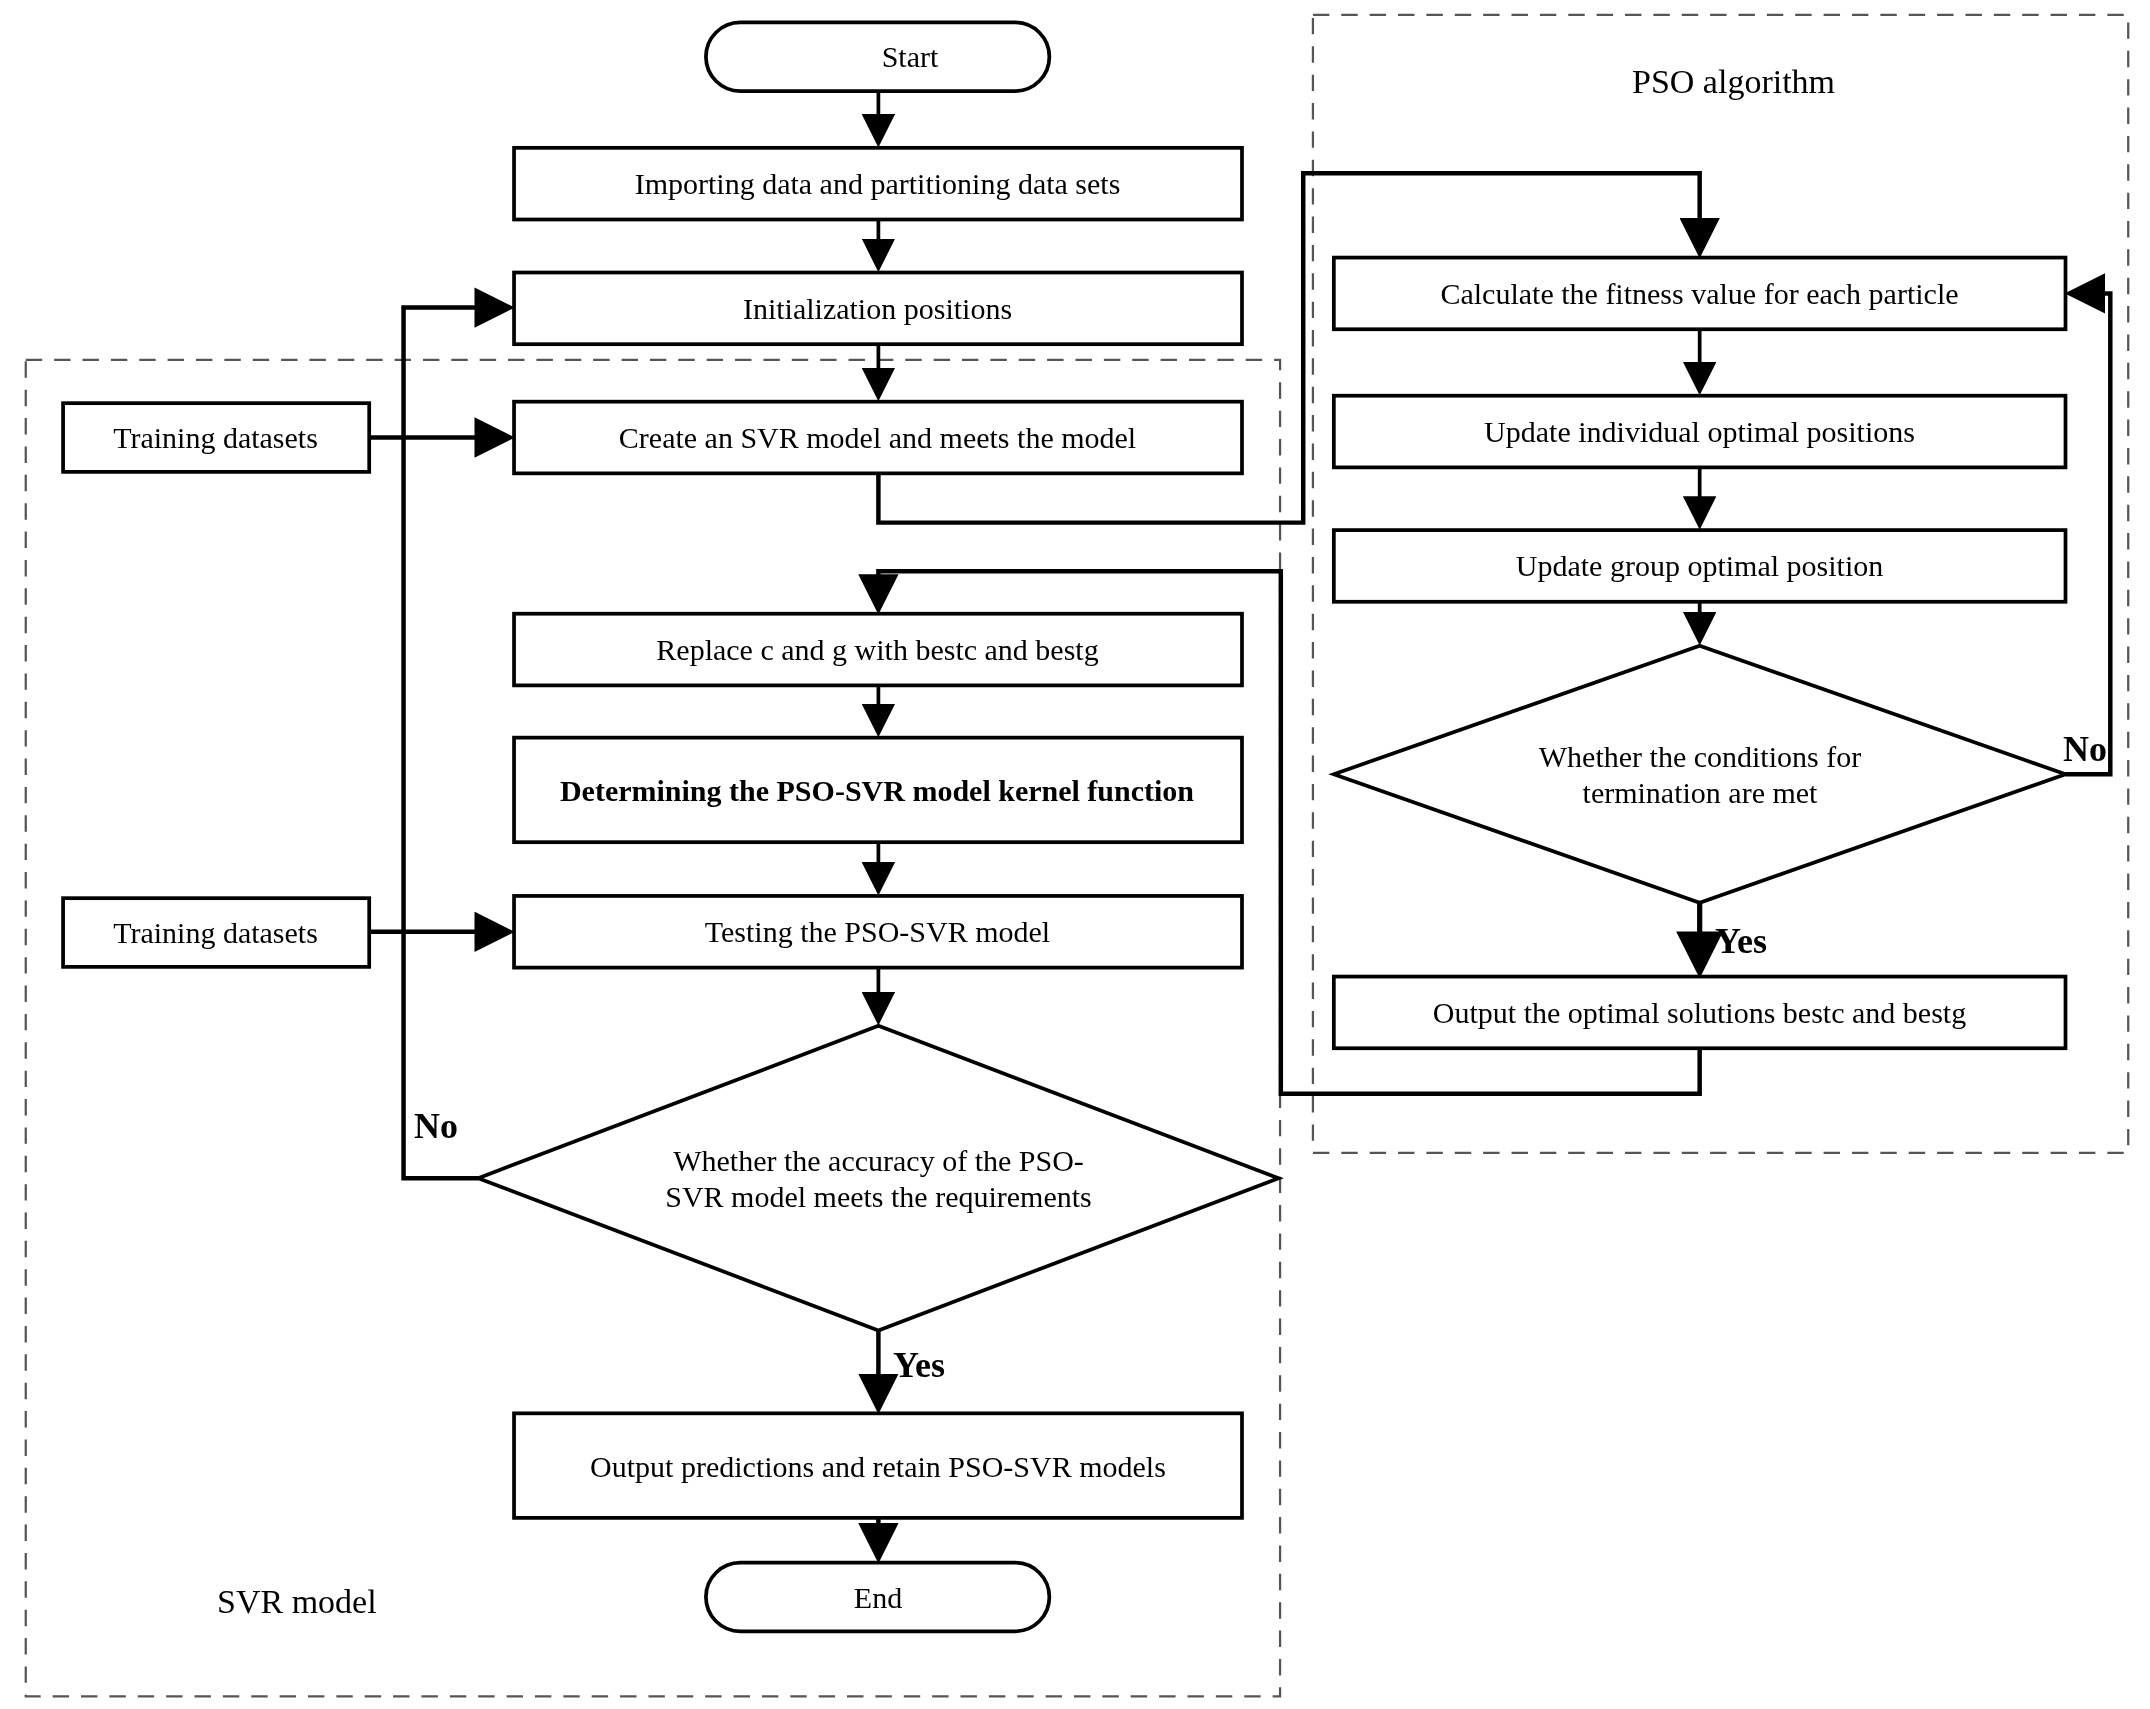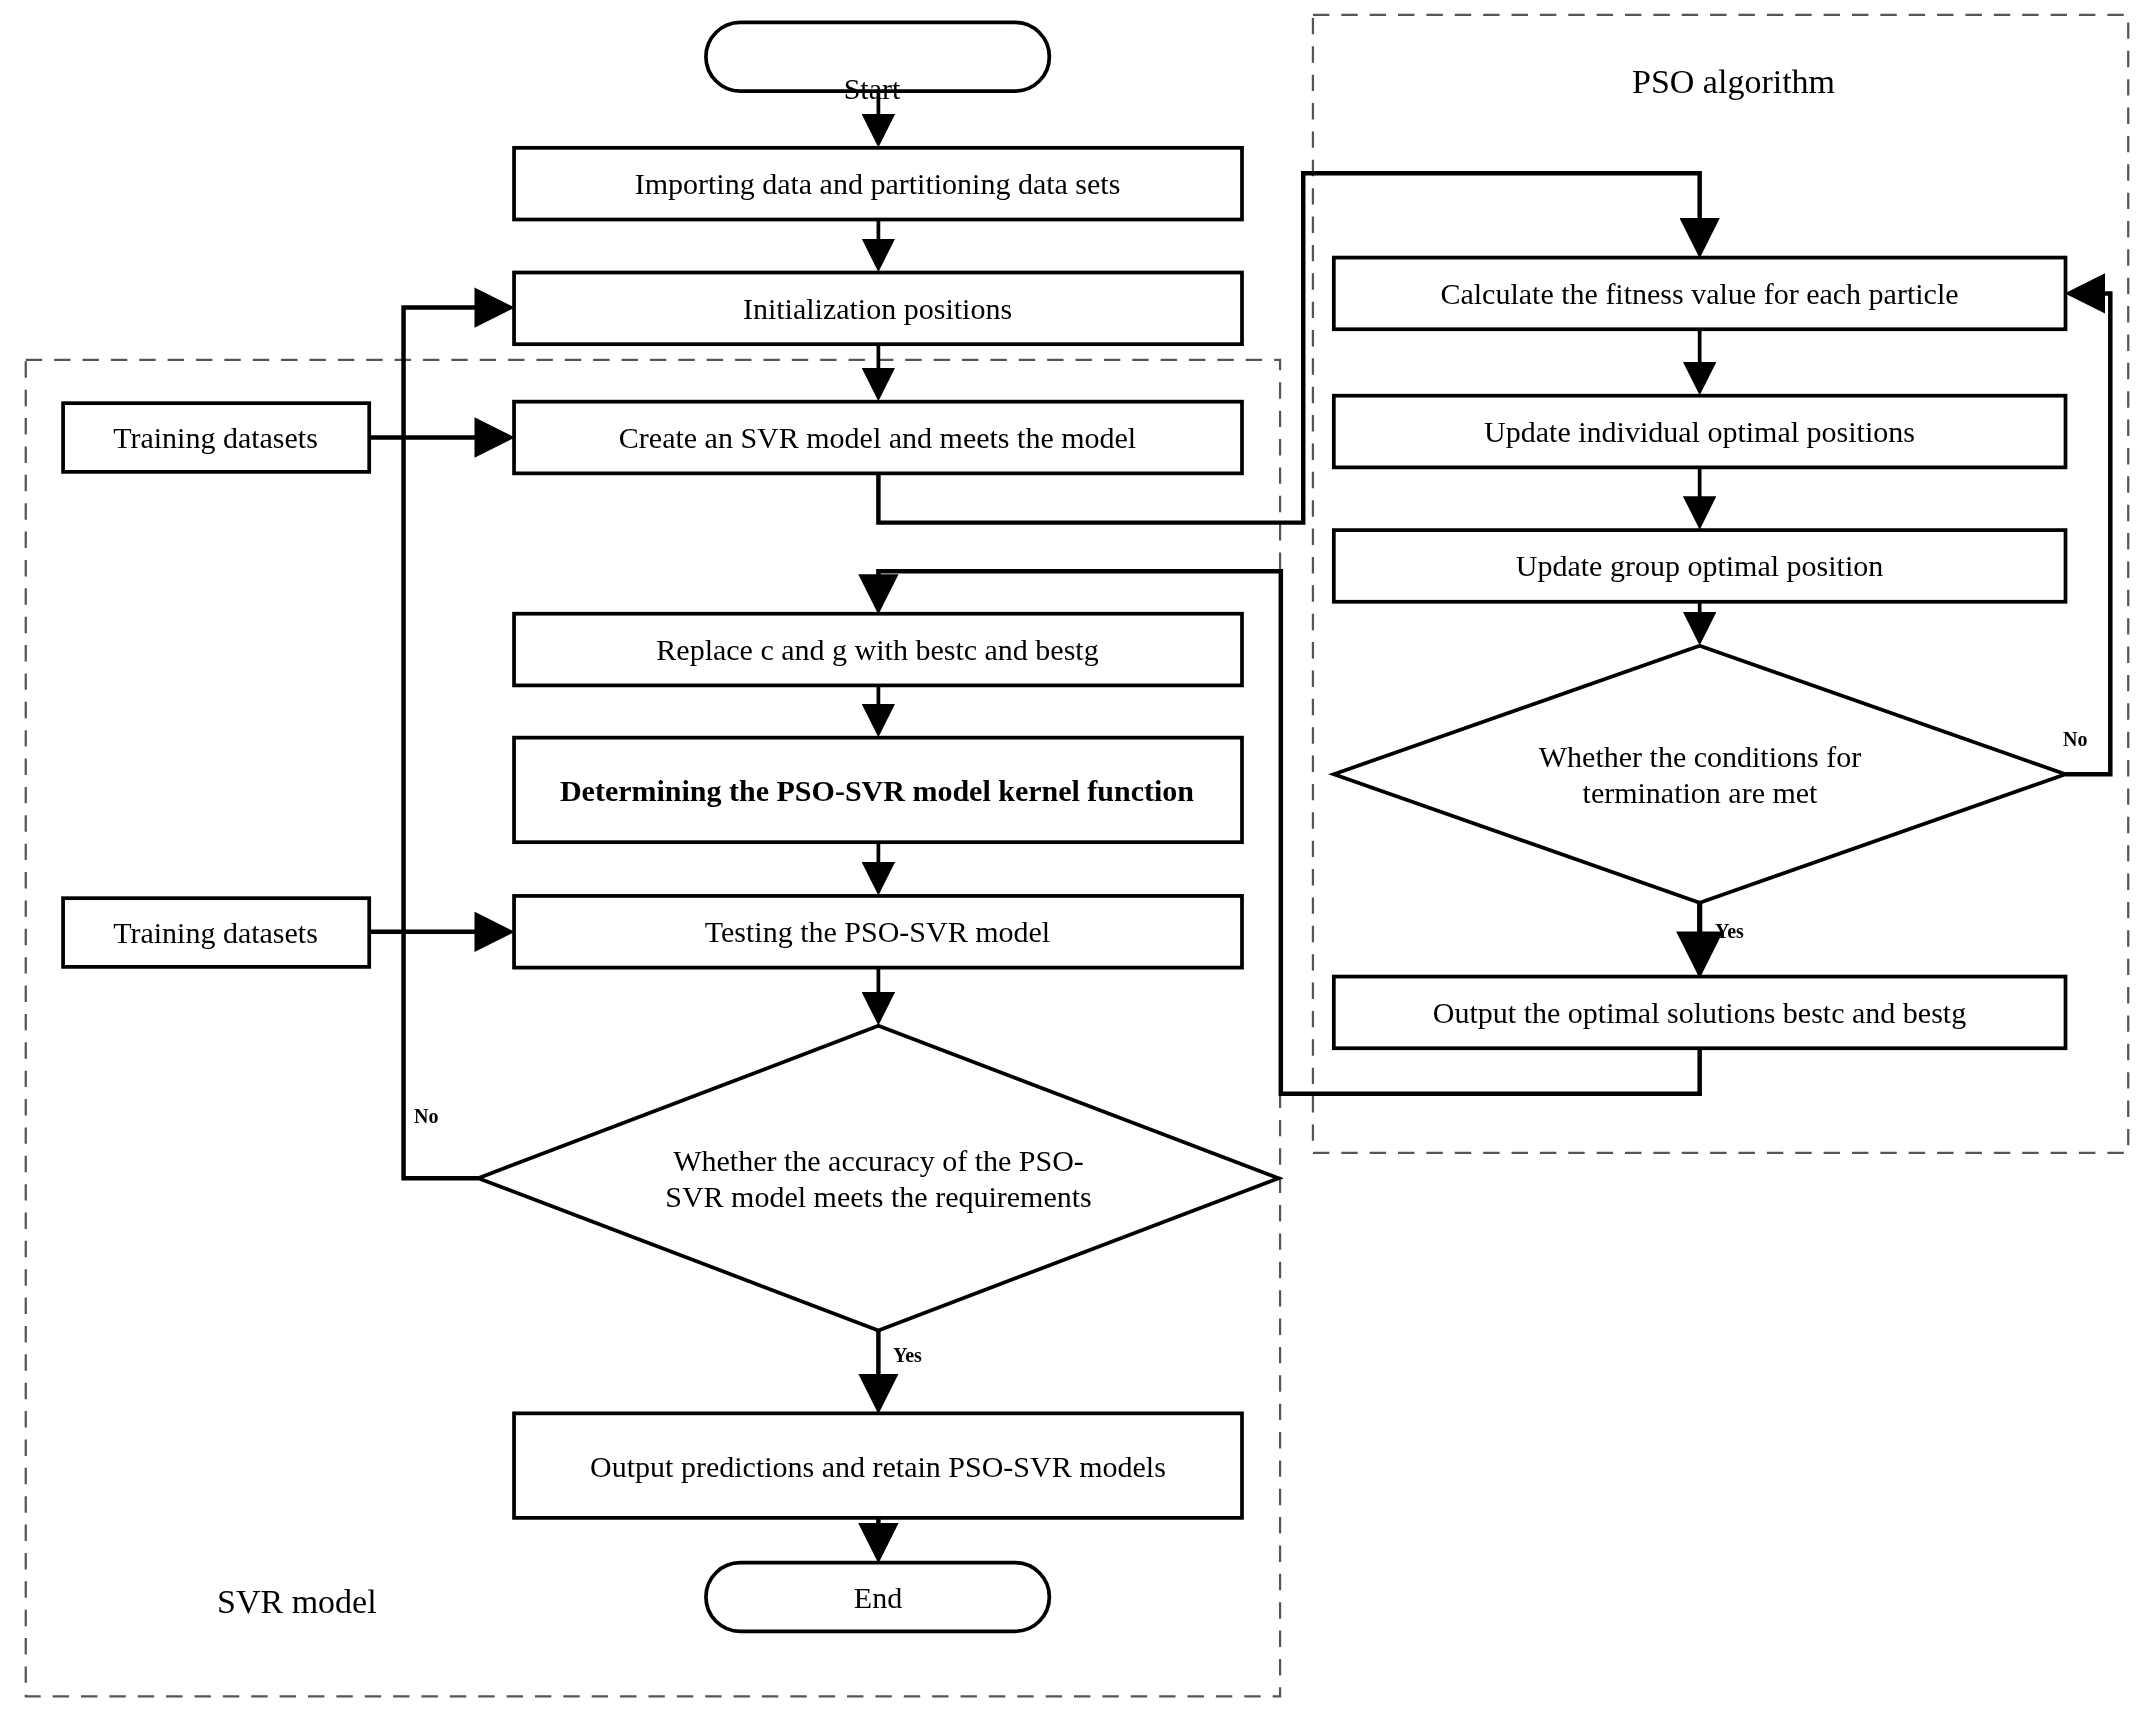--- a/index.html
+++ b/index.html
@@ -30,21 +30,21 @@
     color: #000;
     font-family: "Liberation Serif", "DejaVu Serif", serif;
     font-size: 30px;
     line-height: 1.18;
     pointer-events: auto;
   }
   .edge-label {
     position: absolute;
     color: #000;
     font-family: "Liberation Serif", "DejaVu Serif", serif;
-    font-size: 20px;
+    font-size: 36px;
     font-weight: bold;
     white-space: nowrap;
   }
   .group-label {
     position: absolute;
     color: #000;
     font-family: "Liberation Serif", "DejaVu Serif", serif;
     font-size: 34px;
     font-weight: normal;
     white-space: nowrap;
@@ -132,21 +132,21 @@
     <path d="M 640 1578 L 540 1578 L 540 412 L 680 412" stroke="#000" stroke-width="6" fill="none" marker-end="url(#arrow)"></path>
 
     <path d="M 1176 1782 L 1176 1885" stroke="#000" stroke-width="6" fill="none" marker-end="url(#arrow)"></path>
 
     <path d="M 1176 2033 L 1176 2085" stroke="#000" stroke-width="6" fill="none" marker-end="url(#arrow)"></path>
   </svg>
 
   <div class="group-label" style="left:1632px; top:63px;">PSO algorithm</div>
   <div class="group-label" style="left:217px; top:1583px;">SVR model</div>
 
-  <div class="node-text" style="left:700px; top:22.4px; width:344px; height:69px;margin-top:32px;">Start</div>
+  <div class="node-text" style="left:738px; top:22.4px; width:344px; height:69px;">Start</div>
 
   <div class="node-text" style="left:521px; top:148px; width:713px; height:72px;">Importing data and partitioning data sets</div>
 
   <div class="node-text" style="left:521px; top:273px; width:713px; height:72px;">Initialization positions</div>
 
   <div class="node-text" style="left:67px; top:403px; width:297px; height:69px;">Training datasets</div>
 
   <div class="node-text" style="left:521px; top:402px; width:713px; height:72px;">Create an SVR model and meets the model</div>
 
   <div class="node-text" style="left:521px; top:614px; width:713px; height:72px;">Replace c and g with bestc and bestg</div>

